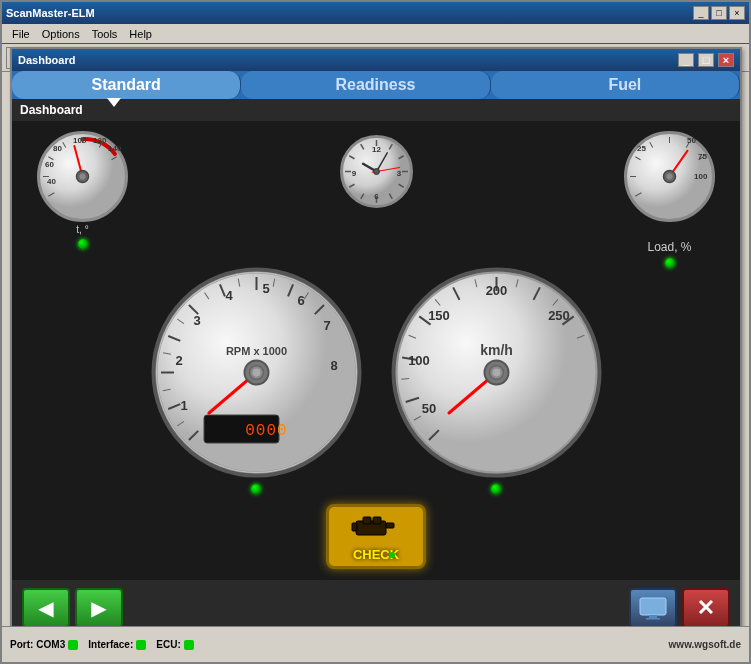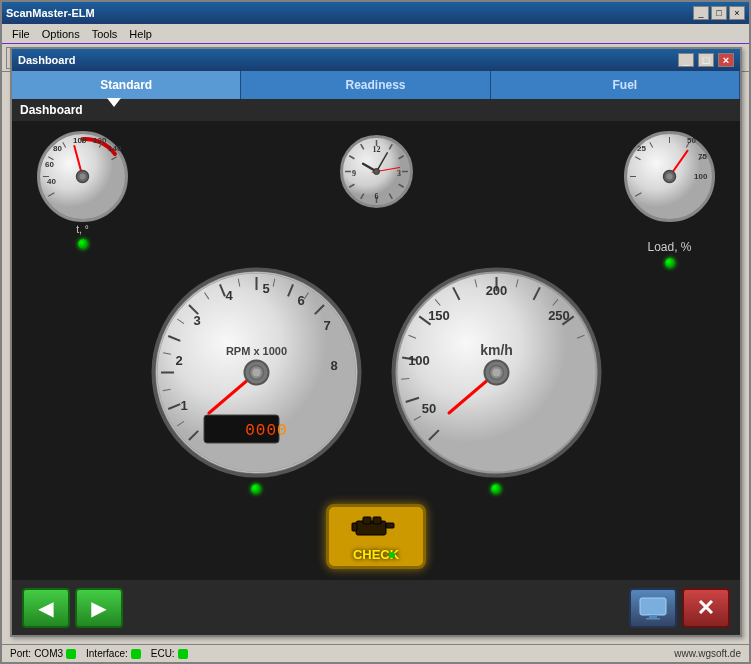--- a/index.html
+++ b/index.html
@@ -20,21 +20,21 @@
     .tb-btn { width: 22px; height: 22px; background: #d4d0c8; border: 1px solid #808080; display: inline-flex; align-items: center; justify-content: center; font-size: 9px; cursor: pointer; }
 
     
     .dash-window { position: absolute; top: 45px; left: 8px; width: 732px; height: 590px; background: #14532d; border: 2px solid #808080; box-shadow: 2px 2px 4px rgba(0,0,0,0.3); }
     .dash-title { background: linear-gradient(to bottom, #1c5f9e, #1a3c6e); height: 22px; display: flex; align-items: center; padding: 0 6px; }
     .dash-title span { color: white; font-size: 11px; font-weight: bold; flex: 1; }
     .dash-win-btns { display: flex; gap: 2px; }
 
     
     .tabs { display: flex; background: #2a6db5; height: 28px; }
-    .tab { flex: 1; display: flex; align-items: center; justify-content: center; font-size: 12px; font-weight: bold; cursor: pointer; border-right: 1px solid #1a4a80; }
+    .tab { flex: 1; display: flex; align-items: center; justify-content: center; font-size: 16px; font-weight: bold; cursor: pointer; border-right: 1px solid #1a4a80; border-radius: 12px; }
     .tab.active { background: #5a9ad4; color: white; }
     .tab.inactive { background: #3a7fc4; color: #cce0ff; padding-left: 20px; }
 
     
     .sub-header { background: #2a2a2a; height: 22px; display: flex; align-items: center; padding: 0 8px; }
     .sub-header span { color: white; font-size: 12px; font-weight: bold; }
 
     
     .dash-content { background: #1a1a1a; width: 100%; height: calc(100% - 72px); position: relative; display: flex; flex-direction: column; align-items: center; }
 
@@ -61,21 +61,21 @@
     
     .bottom-bar { position: absolute; bottom: 0; left: 0; right: 0; height: 55px; background: #2a2a2a; display: flex; align-items: center; justify-content: space-between; padding: 0 10px; }
     .nav-btn-left { display: flex; gap: 5px; }
     .nav-btn-right { display: flex; gap: 5px; }
     .btn-arrow { width: 48px; height: 40px; border: none; border-radius: 4px; cursor: pointer; display: flex; align-items: center; justify-content: center; font-size: 20px; }
     .btn-green { background: linear-gradient(to bottom, #44cc44, #228822); color: white; border: 2px solid #116611; }
     .btn-monitor { width: 48px; height: 40px; background: linear-gradient(to bottom, #5588bb, #334466); border: 2px solid #223355; border-radius: 4px; cursor: pointer; display: flex; align-items: center; justify-content: center; }
     .btn-close { width: 48px; height: 40px; background: linear-gradient(to bottom, #cc4444, #882222); border: 2px solid #661111; border-radius: 4px; cursor: pointer; display: flex; align-items: center; justify-content: center; }
 
     
-    .status-bar { position: absolute; bottom: 0; left: 0; right: 0; height: 18px; background: #d4d0c8; border-top: 1px solid #808080; display: flex; align-items: center; padding: 0 8px; font-size: 10px; gap: 10px; }
+    .status-bar { position: absolute; bottom: 0; left: 0; right: 0; height: 36px; background: #d4d0c8; border-top: 1px solid #808080; display: flex; align-items: center; padding: 0 8px; font-size: 10px; gap: 10px; font-weight: bold; }
     .status-led { width: 10px; height: 10px; border-radius: 2px; display: inline-block; }
     .status-green { background: #00cc00; }
     .status-section { display: flex; align-items: center; gap: 3px; }
     .status-right { margin-left: auto; color: #333; font-size: 10px; }
   </style>
 </head>
 <body>
 
 <div class="app-window">
 
@@ -181,21 +181,21 @@
             </div>
             <div style="color:#ccc; font-size:10px; margin-top:0;">
               <span>t, °</span>
             </div>
             <div style="display:flex; justify-content:center; margin-top:2px;">
               <span class="led-green"></span>
             </div>
           </div>
 
           <div style="text-align:center; margin-top:5px;">
-            <div style="position:relative; width:75px; height:75px;font-family:Liberation Serif, serif;">
+            <div style="position:relative; width:75px; height:75px;">
               <svg width="75" height="75" viewBox="0 0 75 75">
                 <defs>
                   <radialGradient id="gClock" cx="35%" cy="35%">
                     <stop offset="0%" stop-color="#f0f0f0"></stop>
                     <stop offset="70%" stop-color="#d0d0d0"></stop>
                     <stop offset="100%" stop-color="#a0a0a0"></stop>
                   </radialGradient>
                 </defs>
                 <circle cx="37.5" cy="37.5" r="35" fill="url(#gClock)" stroke="#888" stroke-width="3"></circle>
 

